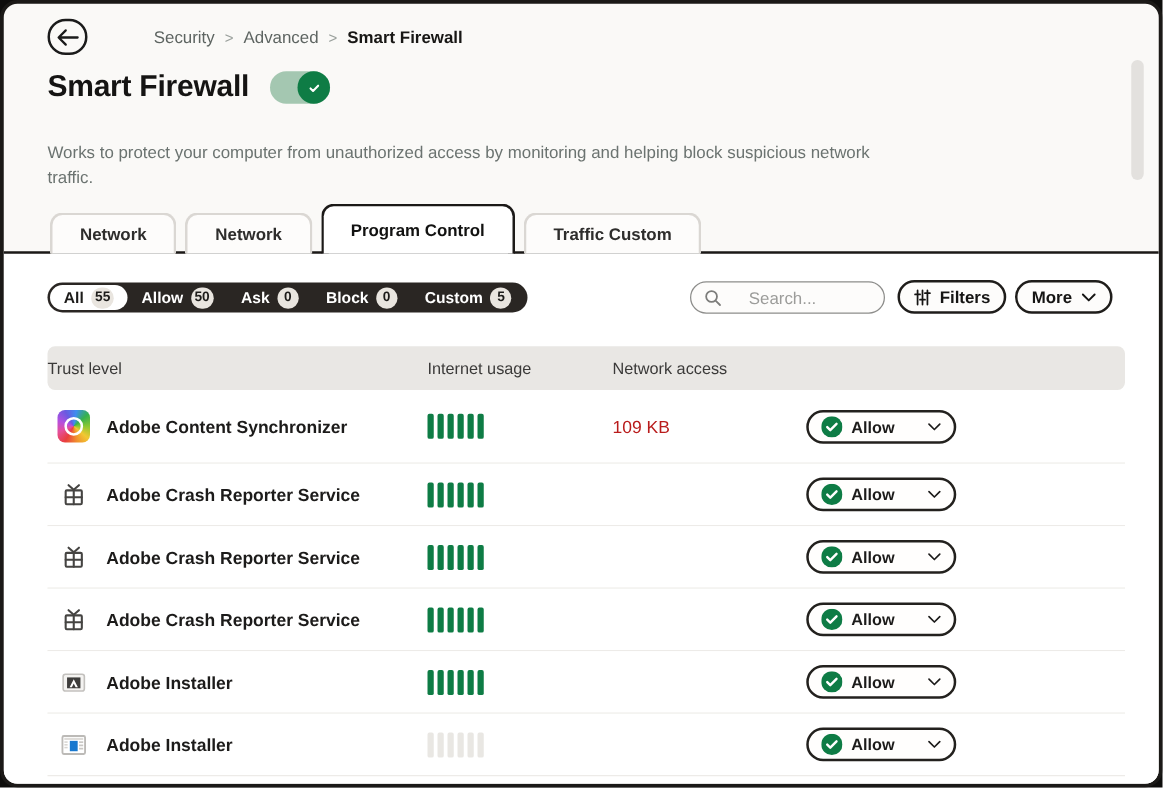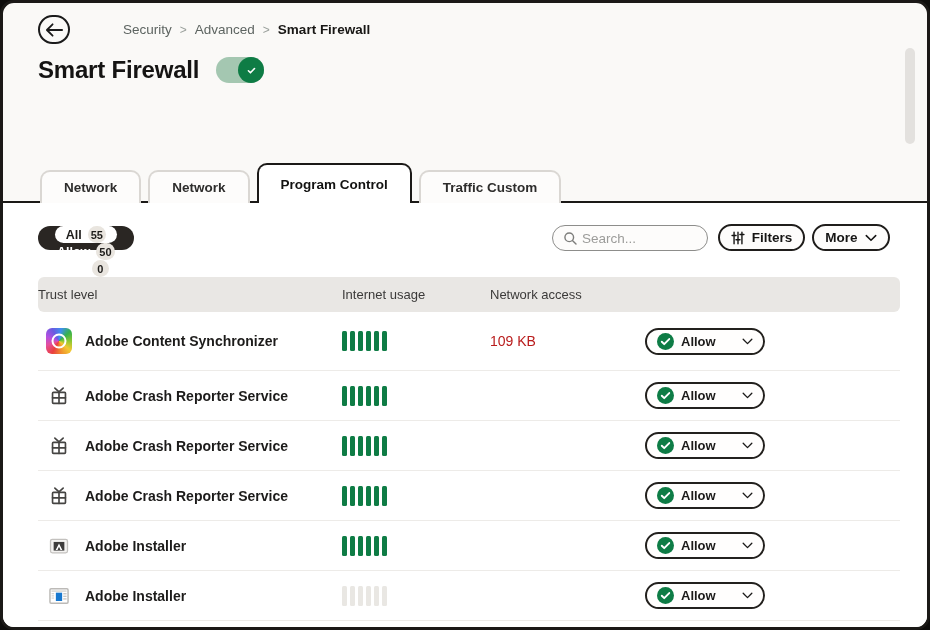--- a/index.html
+++ b/index.html
@@ -55,37 +55,37 @@
   }
   .tab.active{
     height:40px;background:#ffffff;border:2px solid #1b1917;border-bottom:none;
     font-weight:700;color:#121211;z-index:3;
   }
   
   .content{position:absolute;left:0;right:0;top:200px;bottom:0;background:#ffffff;}
   
   .filter-bar{
     position:absolute;left:35px;top:23px;height:24px;display:inline-flex;align-items:center;
-    background:#2a2623;border-radius:14px;padding:0 2px;flex-direction:column;
+    background:#2a2623;border-radius:14px;padding:0 2px;
   }
   .segment{
     display:flex;align-items:center;gap:6px;height:20px;padding:0 11px;border-radius:11px;
     color:#ffffff;font-size:12.5px;font-weight:700;cursor:pointer;white-space:nowrap;
   }
   .segment .badge{
     min-width:17px;height:17px;box-sizing:border-box;padding:0 3px;border-radius:9px;
     background:#e9e5df;color:#1d1c1a;font-size:11px;font-weight:700;
     display:flex;align-items:center;justify-content:center;
   }
   .segment.active{background:#ffffff;color:#1d1c1a;}
   
   .search-box{
     position:absolute;left:549px;top:22px;width:156px;height:26px;box-sizing:border-box;
     border:1.6px solid #8d8d8b;border-radius:14px;background:#fdfcfb;
-    display:flex;align-items:center;gap:2px;padding:0 10px;
+    display:flex;align-items:center;gap:19px;padding:0 10px;
   }
   .search-box input{
     border:none;outline:none;background:transparent;width:100%;
     font-family:"Liberation Sans", sans-serif;font-size:13.5px;color:#333;
   }
   .search-box input::placeholder{color:#9c9c9a;}
   .pill-btn{
     position:absolute;top:21px;height:27px;box-sizing:border-box;
     border:2px solid #1f1d1b;border-radius:15px;background:#fdfcfb;
     display:flex;align-items:center;justify-content:center;gap:7px;
@@ -152,20 +152,21 @@
     <h1 class="page-title">Smart Firewall</h1>
     <div class="toggle">
       <div class="knob">
         <svg width="13" height="13" viewBox="0 0 16 16">
             <path d="M4.2 8.3l2.5 2.5 5-5.2" stroke="#fff" stroke-width="2" fill="none" stroke-linecap="round" stroke-linejoin="round"></path>
           </svg>
       </div>
     </div>
   </div>
 
+  <p class="description">Works to protect your computer from unauthorized access by monitoring and helping block suspicious network traffic.</p>
 
   <div class="scroll-thumb"></div>
 
   <div class="tab-line"></div>
   <div class="tabstrip">
     <div class="tab">Network</div>
     <div class="tab">Network</div>
     <div class="tab active">Program Control</div>
     <div class="tab">Traffic Custom</div>
   </div>

